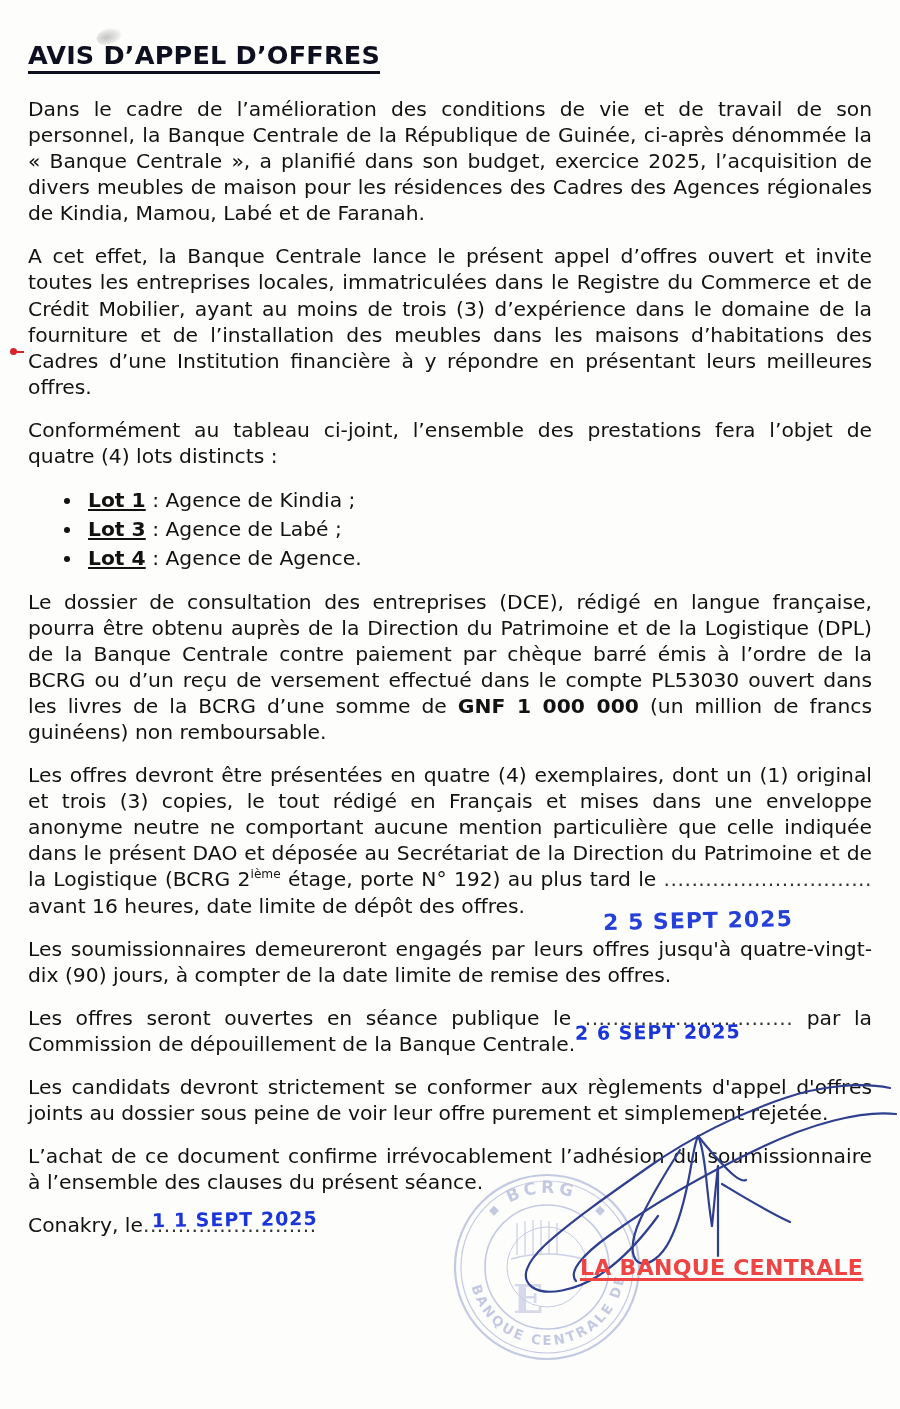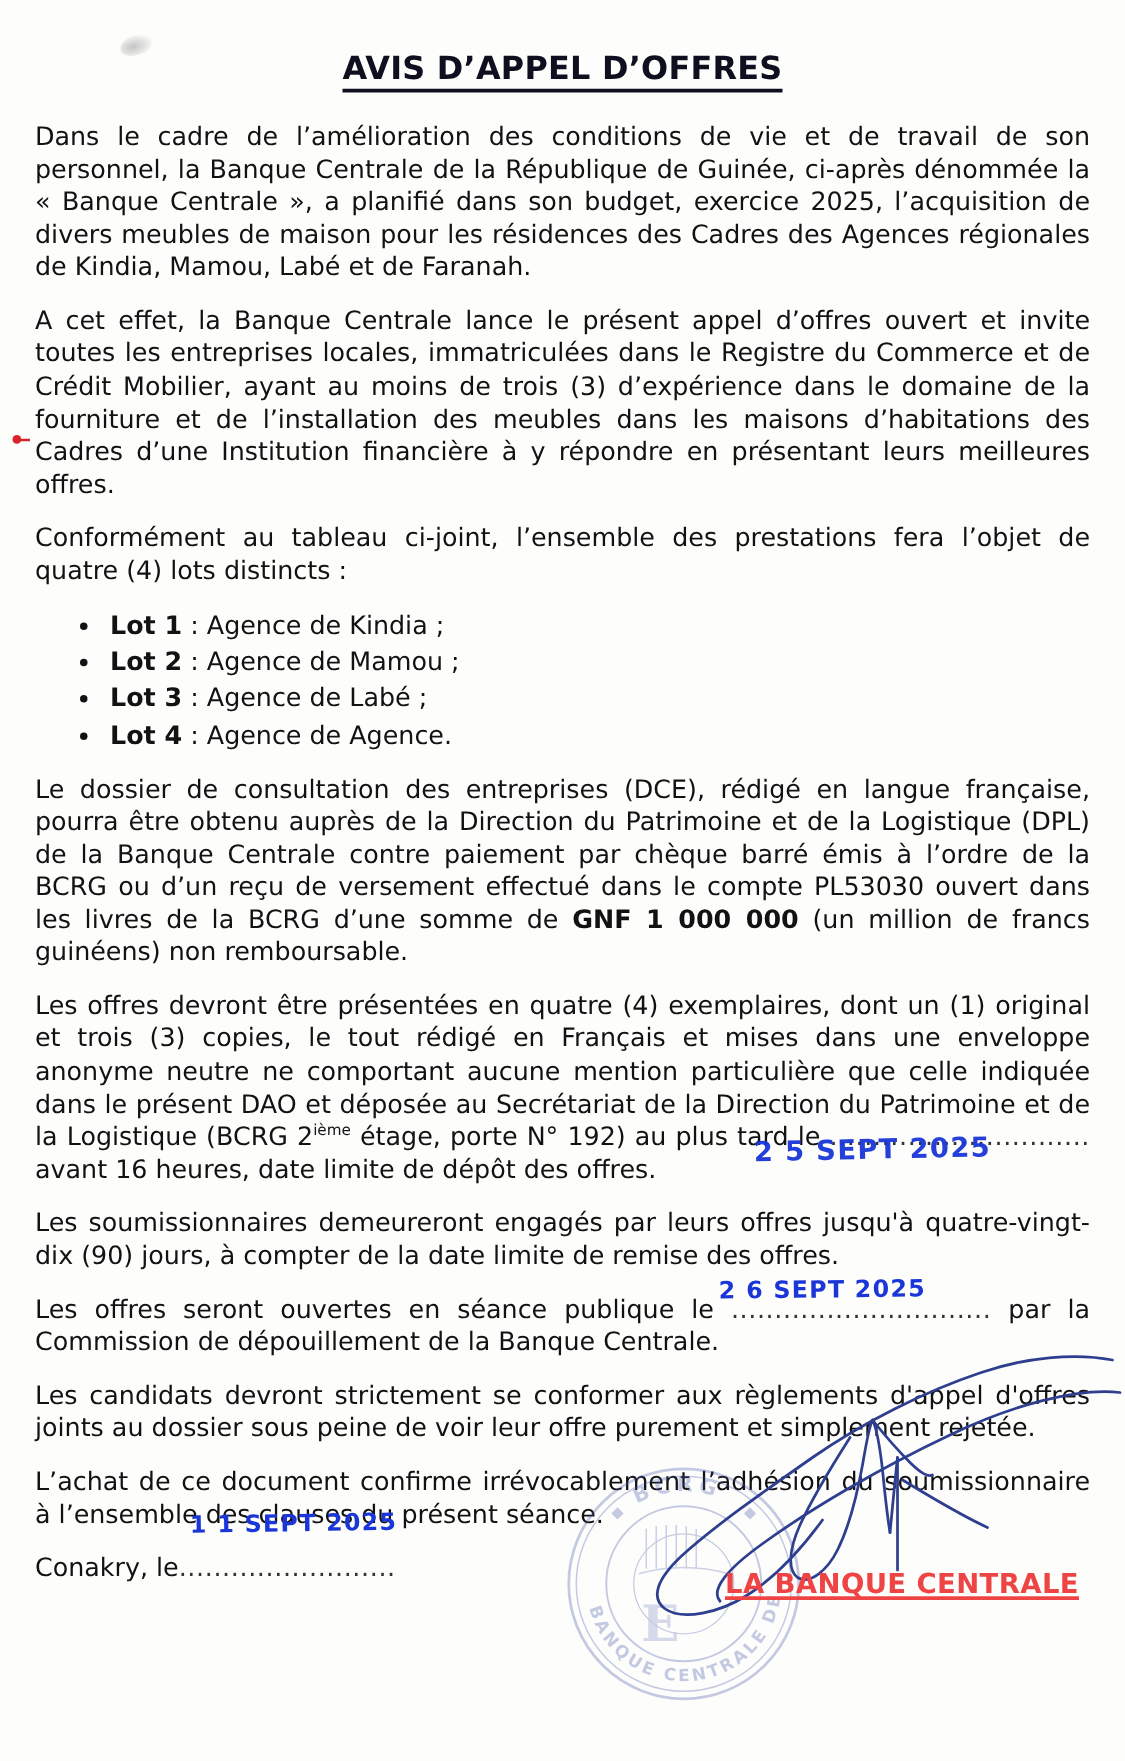--- a/index.html
+++ b/index.html
@@ -49,21 +49,21 @@
   .content {
     position: absolute;
     left: 28px;
     top: 40px;
     width: 844px;
   }
 
   h1.title {
     font-size: 25.5px;
     font-weight: bold;
-    text-align: center;
+    text-align: left;
     letter-spacing: .2px;
     margin: 0 0 26px 0;
     padding: 0;
     color: #0e1020;
   }
   h1.title span.u {
     border-bottom: 3px solid #0e1020;
     padding-bottom: 1px;
   }
 
@@ -96,20 +96,21 @@
     content: "";
     position: absolute;
     left: 36px;
     top: 12px;
     width: 6px; height: 6px;
     background: #121212;
     border-radius: 50%;
   }
   .lotlabel {
     font-weight: bold;
+    text-decoration: underline;
     text-underline-offset: 2px;
     text-decoration-thickness: 2px;
   }
 
   sup.ord { font-size: 0.6em; vertical-align: super; }
 
   .dots { letter-spacing: .5px; color: #333; }
 
   .stamp-date {
     color: #1a35d8;
@@ -185,21 +186,20 @@
     <h1 class="title"><span class="u">AVIS D’APPEL D’OFFRES</span></h1>
 
     <p class="para">Dans le cadre de l’amélioration des conditions de vie et de travail de son personnel, la Banque Centrale de la République de Guinée, ci-après dénommée la « Banque Centrale », a planifié dans son budget, exercice 2025, l’acquisition de divers meubles de maison pour les résidences des Cadres des Agences régionales de Kindia, Mamou, Labé et de Faranah.</p>
 
     <p class="para">A cet effet, la Banque Centrale lance le présent appel d’offres ouvert et invite toutes les entreprises locales, immatriculées dans le Registre du Commerce et de Crédit Mobilier, ayant au moins de trois (3) d’expérience dans le domaine de la fourniture et de l’installation des meubles dans les maisons d’habitations des Cadres d’une Institution financière à y répondre en présentant leurs meilleures offres.</p>
 
     <p class="para">Conformément au tableau ci-joint, l’ensemble des prestations fera l’objet de quatre (4) lots distincts :</p>
 
     <ul class="lots">
       <li><span class="lotlabel">Lot 1</span><span> : </span><span>Agence de Kindia ;</span></li>
-      <li><span class="lotlabel">Lot 2</span><span> : </span><span>Agence de Mamou ;</span></li>
       <li><span class="lotlabel">Lot 3</span><span> : </span><span>Agence de Labé ;</span></li>
       <li><span class="lotlabel">Lot 4</span><span> : </span><span>Agence de Agence.</span></li>
     </ul>
 
 
     <p class="para"><span>Le dossier de consultation des entreprises (DCE), rédigé en langue française, pourra être obtenu auprès de la Direction du Patrimoine et de la Logistique (DPL) de la Banque Centrale contre paiement par chèque barré émis à l’ordre de la BCRG ou d’un reçu de versement effectué dans le compte PL53030 ouvert dans les livres de la BCRG d’une somme de </span><span class="b">GNF 1 000 000</span><span> (un million de francs guinéens) non remboursable.</span></p>
 
     <p class="para"><span>Les offres devront être présentées en quatre (4) exemplaires, dont un (1) original et trois (3) copies, le tout rédigé en Français et mises dans une enveloppe anonyme neutre ne comportant aucune mention particulière que celle indiquée dans le présent DAO et déposée au Secrétariat de la Direction du Patrimoine et de la Logistique (BCRG 2</span><sup class="ord">ième</sup><span> étage, porte N° 192) au plus tard le </span><span class="dots">..............................</span><span> avant 16 heures, date limite de dépôt des offres.</span></p>
 
     <p class="para">Les soumissionnaires demeureront engagés par leurs offres jusqu'à quatre-vingt-dix (90) jours, à compter de la date limite de remise des offres.</p>

